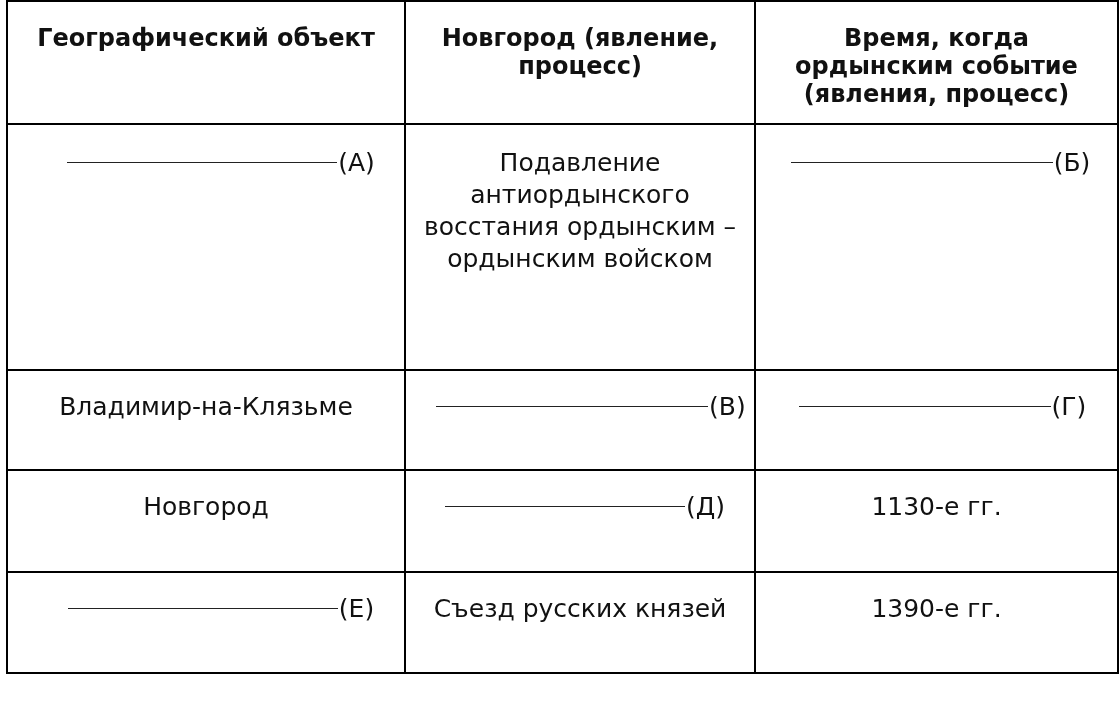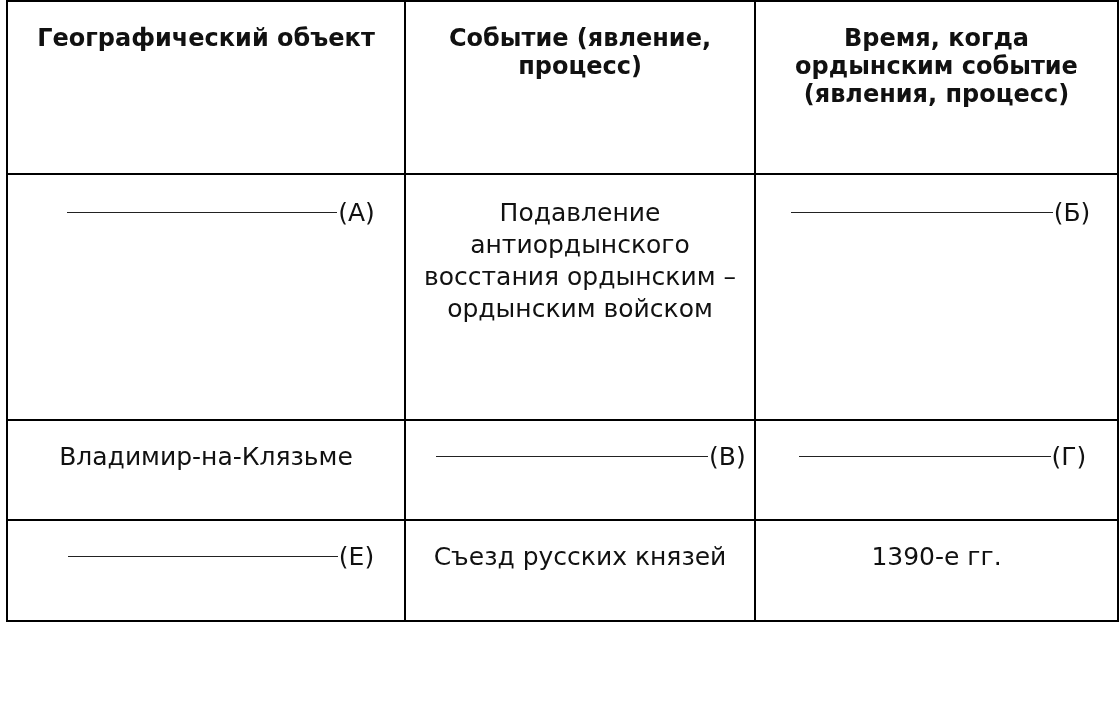--- a/index.html
+++ b/index.html
@@ -31,21 +31,21 @@
       text-align: center;
       vertical-align: top;
       padding: 0 10px;
       box-sizing: border-box;
     }
     table.task-table th {
       font-weight: bold;
       font-size: 24px;
       line-height: 28px;
       padding-top: 22px;
-      height: 173px;
+      height: 123px;
     }
     table.task-table td {
       font-size: 25px;
       line-height: 32px;
       font-weight: normal;
     }
     tr.r1 td { height: 246px; padding-top: 22px; }
     tr.r2 td { height: 100px; padding-top: 20px; }
     tr.r3 td { height: 102px; padding-top: 20px; }
     tr.r4 td { height: 101px; padding-top: 20px; }
@@ -83,21 +83,21 @@
 <div class="wrap">
   <table class="task-table">
     <colgroup>
       <col class="c1">
       <col class="c2">
       <col class="c3">
     </colgroup>
     <thead>
       <tr>
         <th>Географический объект</th>
-        <th>Событие (явление, процесс)</th>
+        <th>Новгород (явление, процесс)</th>
         <th>Время, когда ордынским событие (явления, процесс)</th>
       </tr>
     </thead>
     <tbody>
       <tr class="r1">
         <td>
           <span class="blank w-a">
             <span class="line"></span>
             <span class="lbl">(А)</span>
           </span>
@@ -118,20 +118,30 @@
             <span class="lbl">(В)</span>
           </span>
         </td>
         <td>
           <span class="blank w-g">
             <span class="line"></span>
             <span class="lbl">(Г)</span>
           </span>
         </td>
       </tr>
+      <tr class="r3">
+        <td>Новгород</td>
+        <td>
+          <span class="blank w-d">
+            <span class="line"></span>
+            <span class="lbl">(Д)</span>
+          </span>
+        </td>
+        <td>1130-е гг.</td>
+      </tr>
       <tr class="r4">
         <td>
           <span class="blank w-e">
             <span class="line"></span>
             <span class="lbl">(Е)</span>
           </span>
         </td>
         <td>Съезд русских князей</td>
         <td>1390-е гг.</td>
       </tr>

